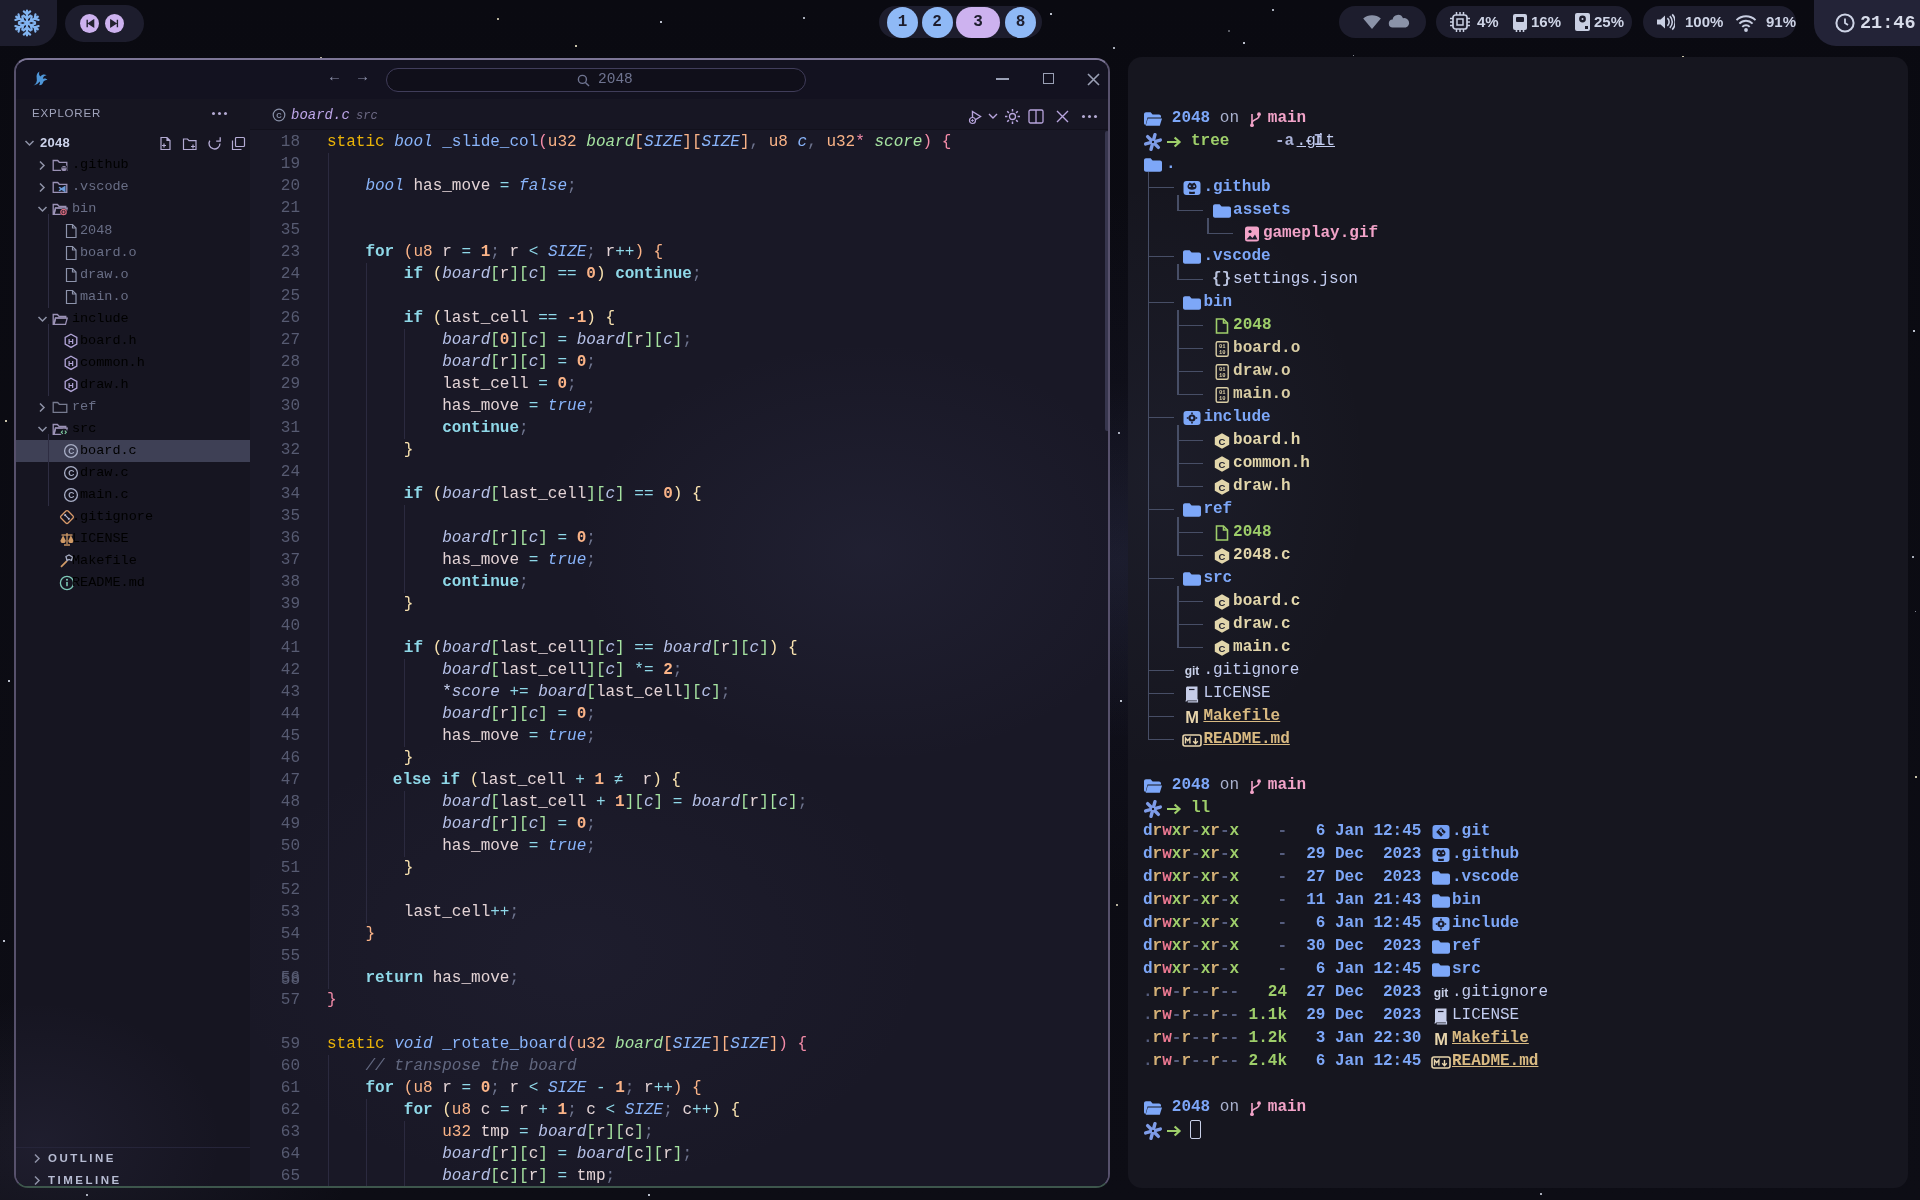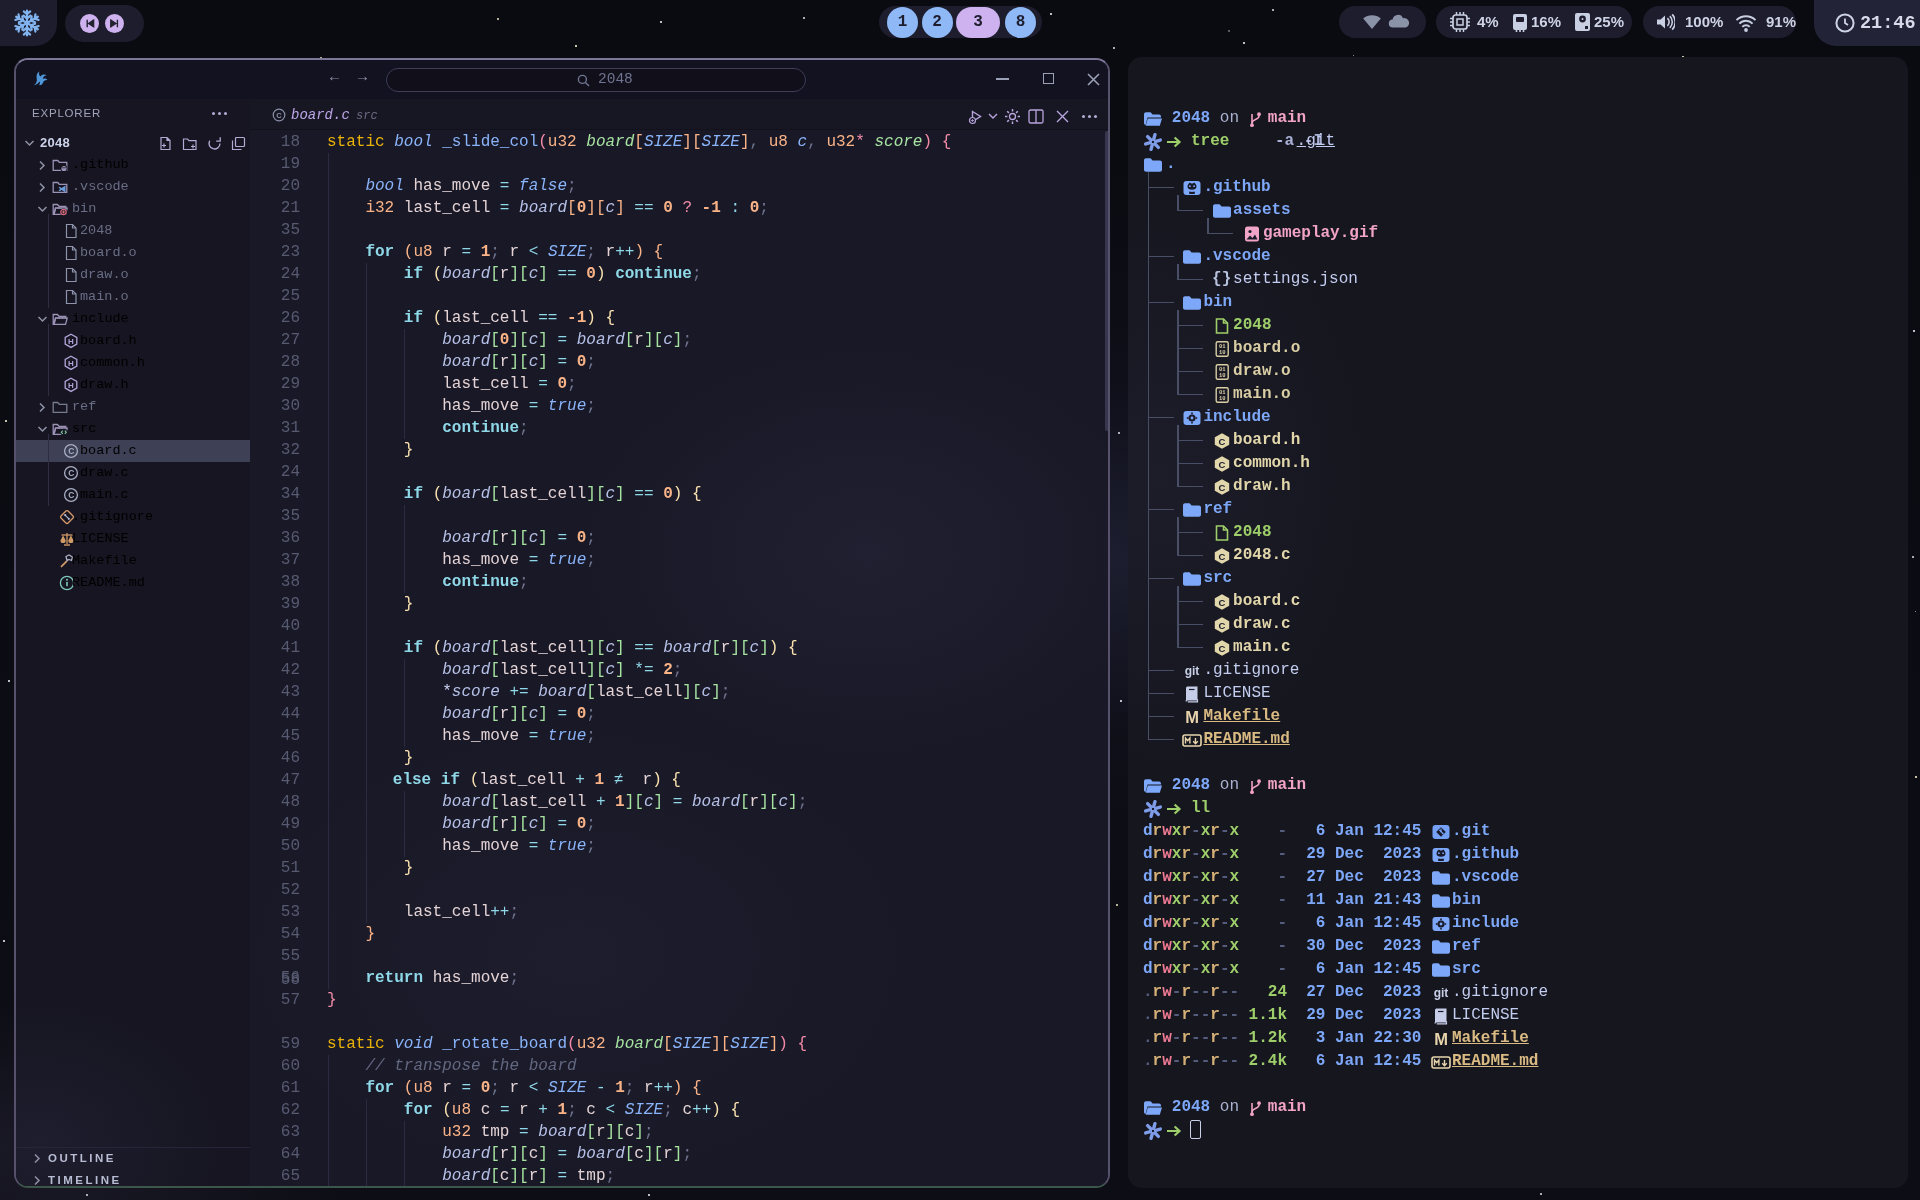--- a/index.html
+++ b/index.html
@@ -522,21 +522,20 @@
     <div class="ig" style="left:388.3px;top:445px;height:88px"></div>
     <div class="ig" style="left:388.3px;top:599px;height:88px"></div>
     <div class="ig" style="left:388.3px;top:731px;height:66px"></div>
     <div class="ig" style="left:388.3px;top:1061px;height:66px"></div>
     <div class="lno" style="left:234px;top:71px">18</div>
     <div class="cl" style="left:311px;top:71px"><i class="R">static</i> <i class="TY">bool</i> <i class="FN">_slide_col</i><i class="B1">(</i><i class="PT">u32</i> <i class="G">board</i><i class="B2">[</i><i class="M">SIZE</i><i class="B2">]</i><i class="B2">[</i><i class="M">SIZE</i><i class="B2">]</i><i class="PU">,</i> <i class="PT">u8</i> <i class="M">c</i><i class="PU">,</i> <i class="PT">u32</i><i class="Q">*</i> <i class="G">score</i><i class="B1">)</i> <i class="B1">{</i></div>
     <div class="lno" style="left:234px;top:93px">19</div>
     <div class="lno" style="left:234px;top:115px">20</div>
     <div class="cl" style="left:311px;top:115px">    <i class="TY">bool</i> <i class="V">has_move</i> <i class="O">=</i> <i class="TY">false</i><i class="PU">;</i></div>
     <div class="lno" style="left:234px;top:137px">21</div>
-    <div class="cl" style="left:311px;top:137px">    <i class="PT">i32</i> <i class="V">last_cell</i> <i class="O">=</i> <i class="P">board</i><i class="B2">[</i><i class="NU">0</i><i class="B2">]</i><i class="B2">[</i><i class="P">c</i><i class="B2">]</i> <i class="O">==</i> <i class="NU">0</i> <i class="Q">?</i> <i class="NU">-1</i> <i class="O">:</i> <i class="NU">0</i><i class="PU">;</i></div>
     <div class="lno" style="left:234px;top:159px">35</div>
     <div class="lno" style="left:234px;top:181px">23</div>
     <div class="cl" style="left:311px;top:181px">    <i class="K">for</i> <i class="B2">(</i><i class="PT">u8</i> <i class="V">r</i> <i class="O">=</i> <i class="NU">1</i><i class="PU">;</i> <i class="V">r</i> <i class="O">&lt;</i> <i class="M">SIZE</i><i class="PU">;</i> <i class="V">r</i><i class="O">++</i><i class="B2">)</i> <i class="B2">{</i></div>
     <div class="lno" style="left:234px;top:203px">24</div>
     <div class="cl" style="left:311px;top:203px">        <i class="K">if</i> <i class="B3">(</i><i class="P">board</i><i class="B4">[</i><i class="V">r</i><i class="B4">]</i><i class="B4">[</i><i class="P">c</i><i class="B4">]</i> <i class="O">==</i> <i class="NU">0</i><i class="B3">)</i> <i class="K">continue</i><i class="PU">;</i></div>
     <div class="lno" style="left:234px;top:225px">25</div>
     <div class="lno" style="left:234px;top:247px">26</div>
     <div class="cl" style="left:311px;top:247px">        <i class="K">if</i> <i class="B3">(</i><i class="V">last_cell</i> <i class="O">==</i> <i class="NU">-1</i><i class="B3">)</i> <i class="B3">{</i></div>
     <div class="lno" style="left:234px;top:269px">27</div>
     <div class="cl" style="left:311px;top:269px">            <i class="P">board</i><i class="B4">[</i><i class="NU">0</i><i class="B4">]</i><i class="B4">[</i><i class="P">c</i><i class="B4">]</i> <i class="O">=</i> <i class="P">board</i><i class="B4">[</i><i class="V">r</i><i class="B4">]</i><i class="B4">[</i><i class="P">c</i><i class="B4">]</i><i class="PU">;</i></div>

